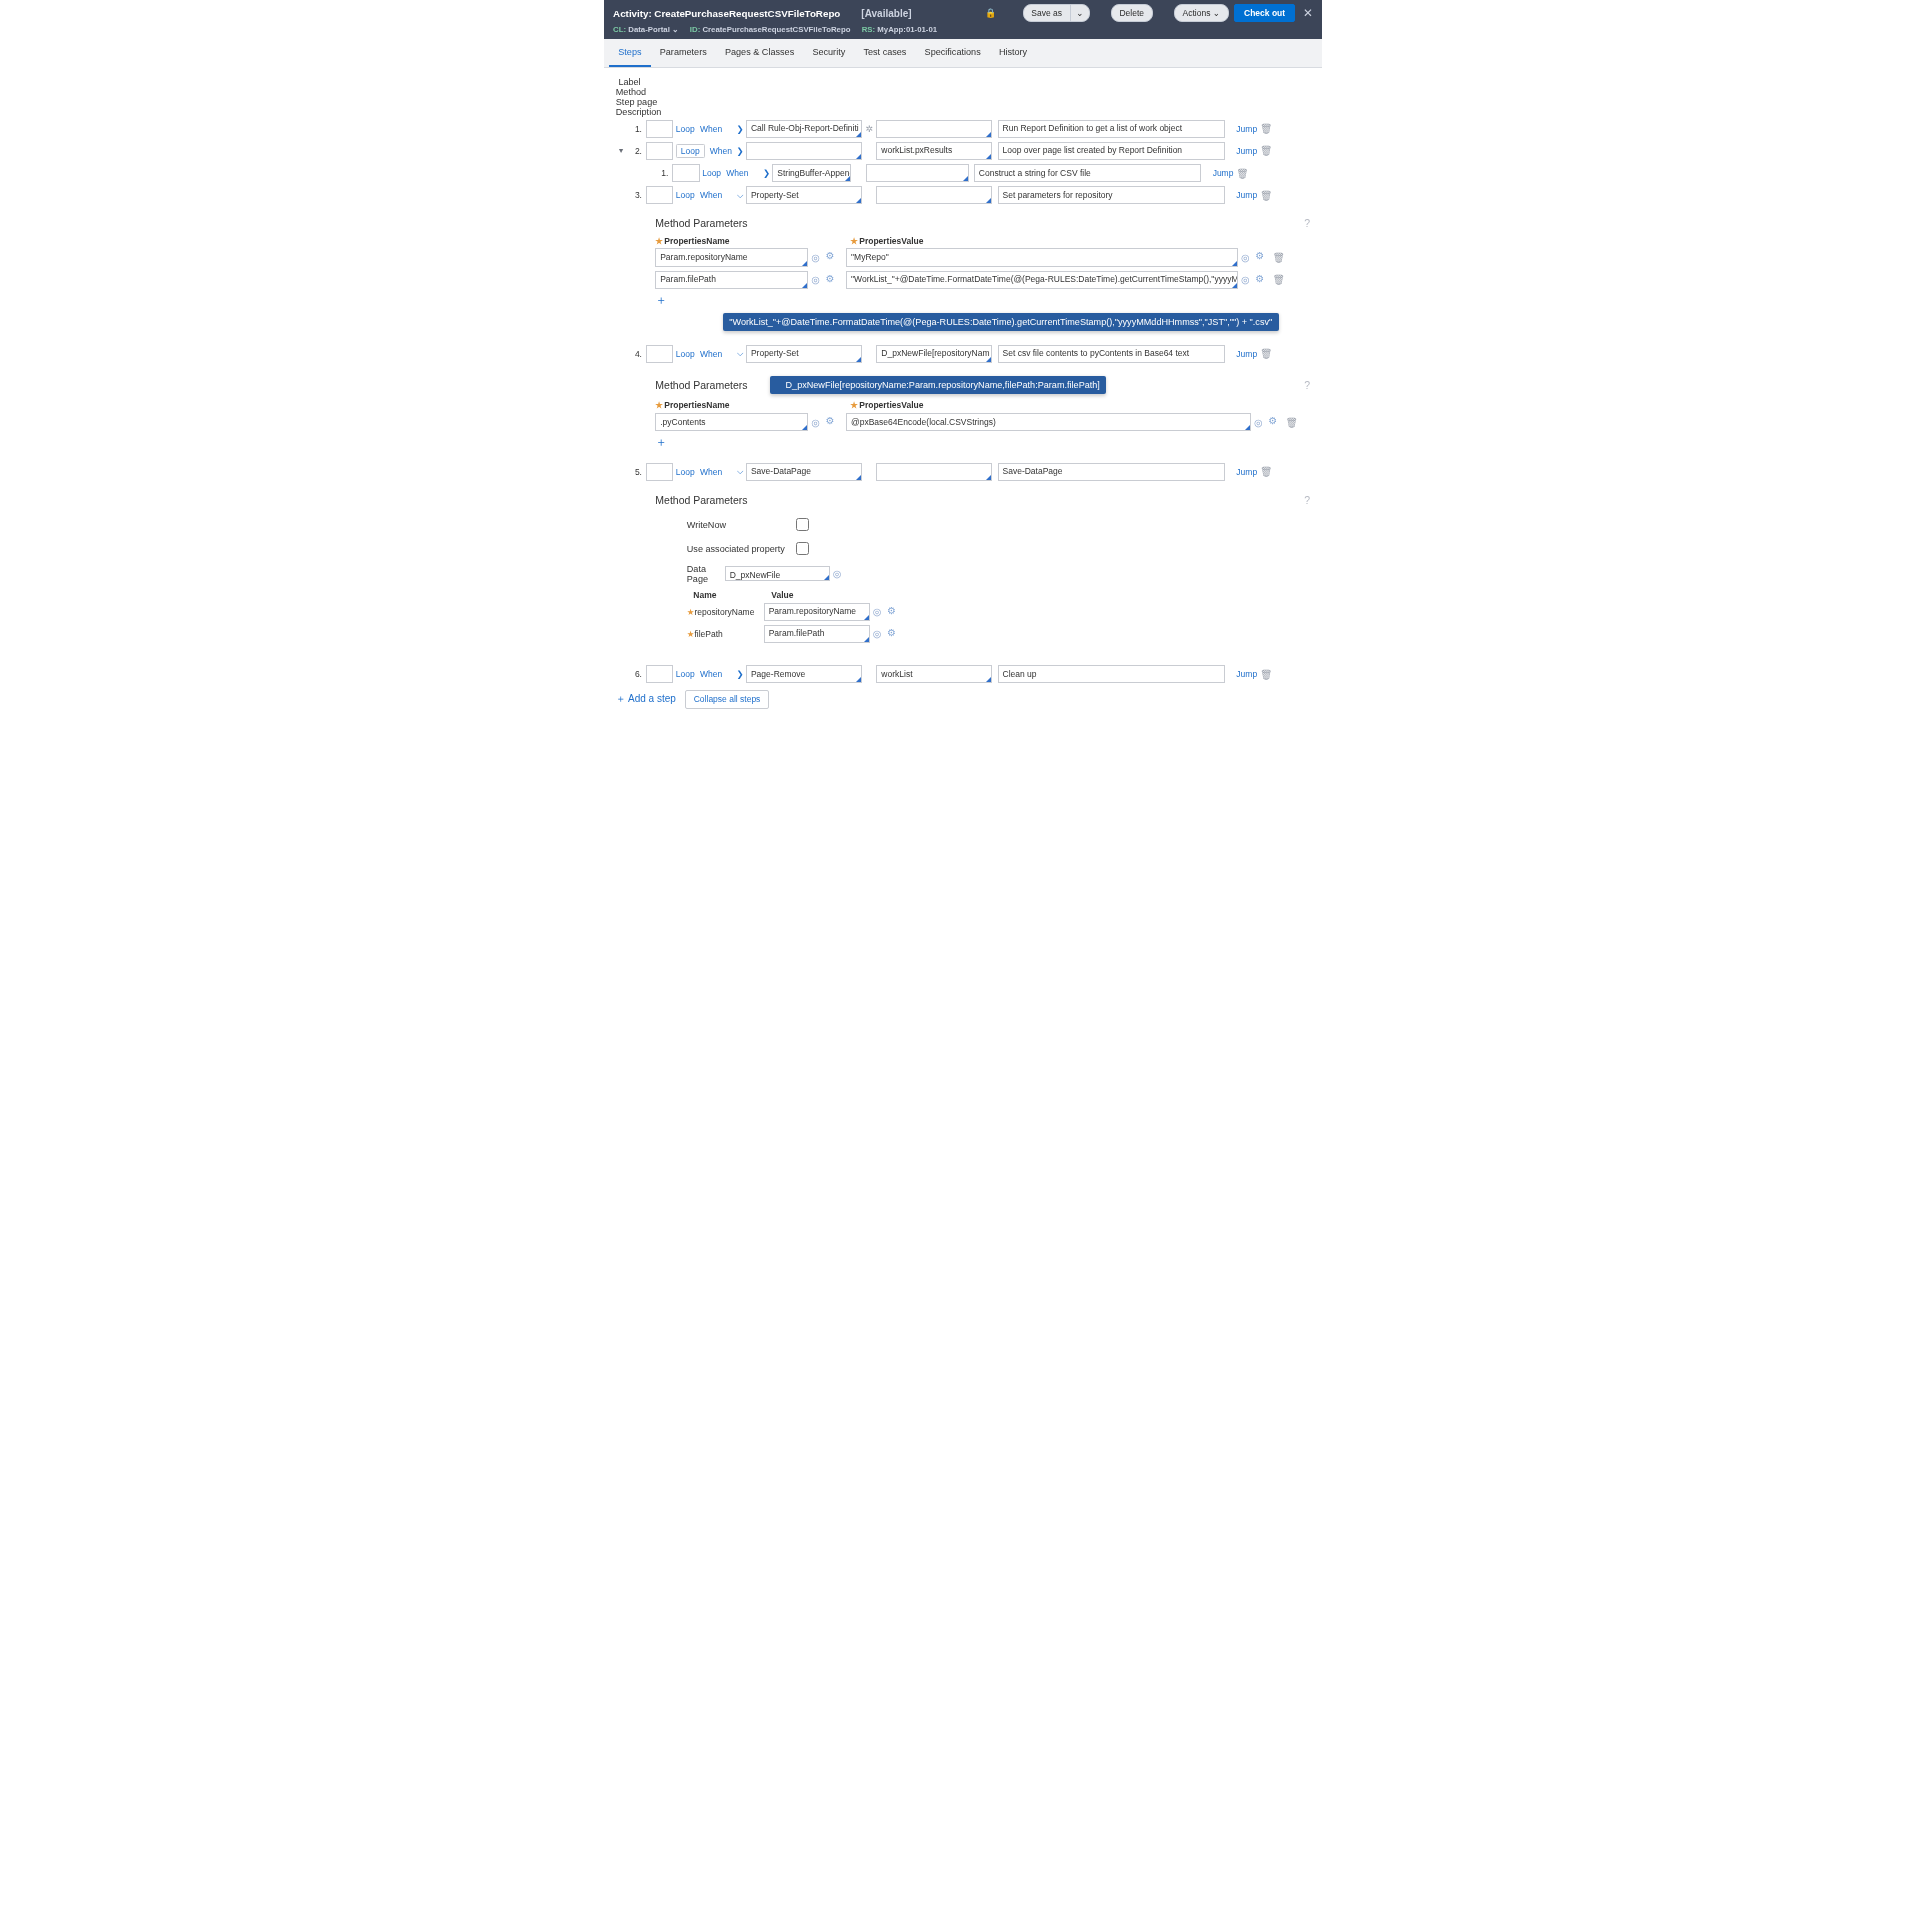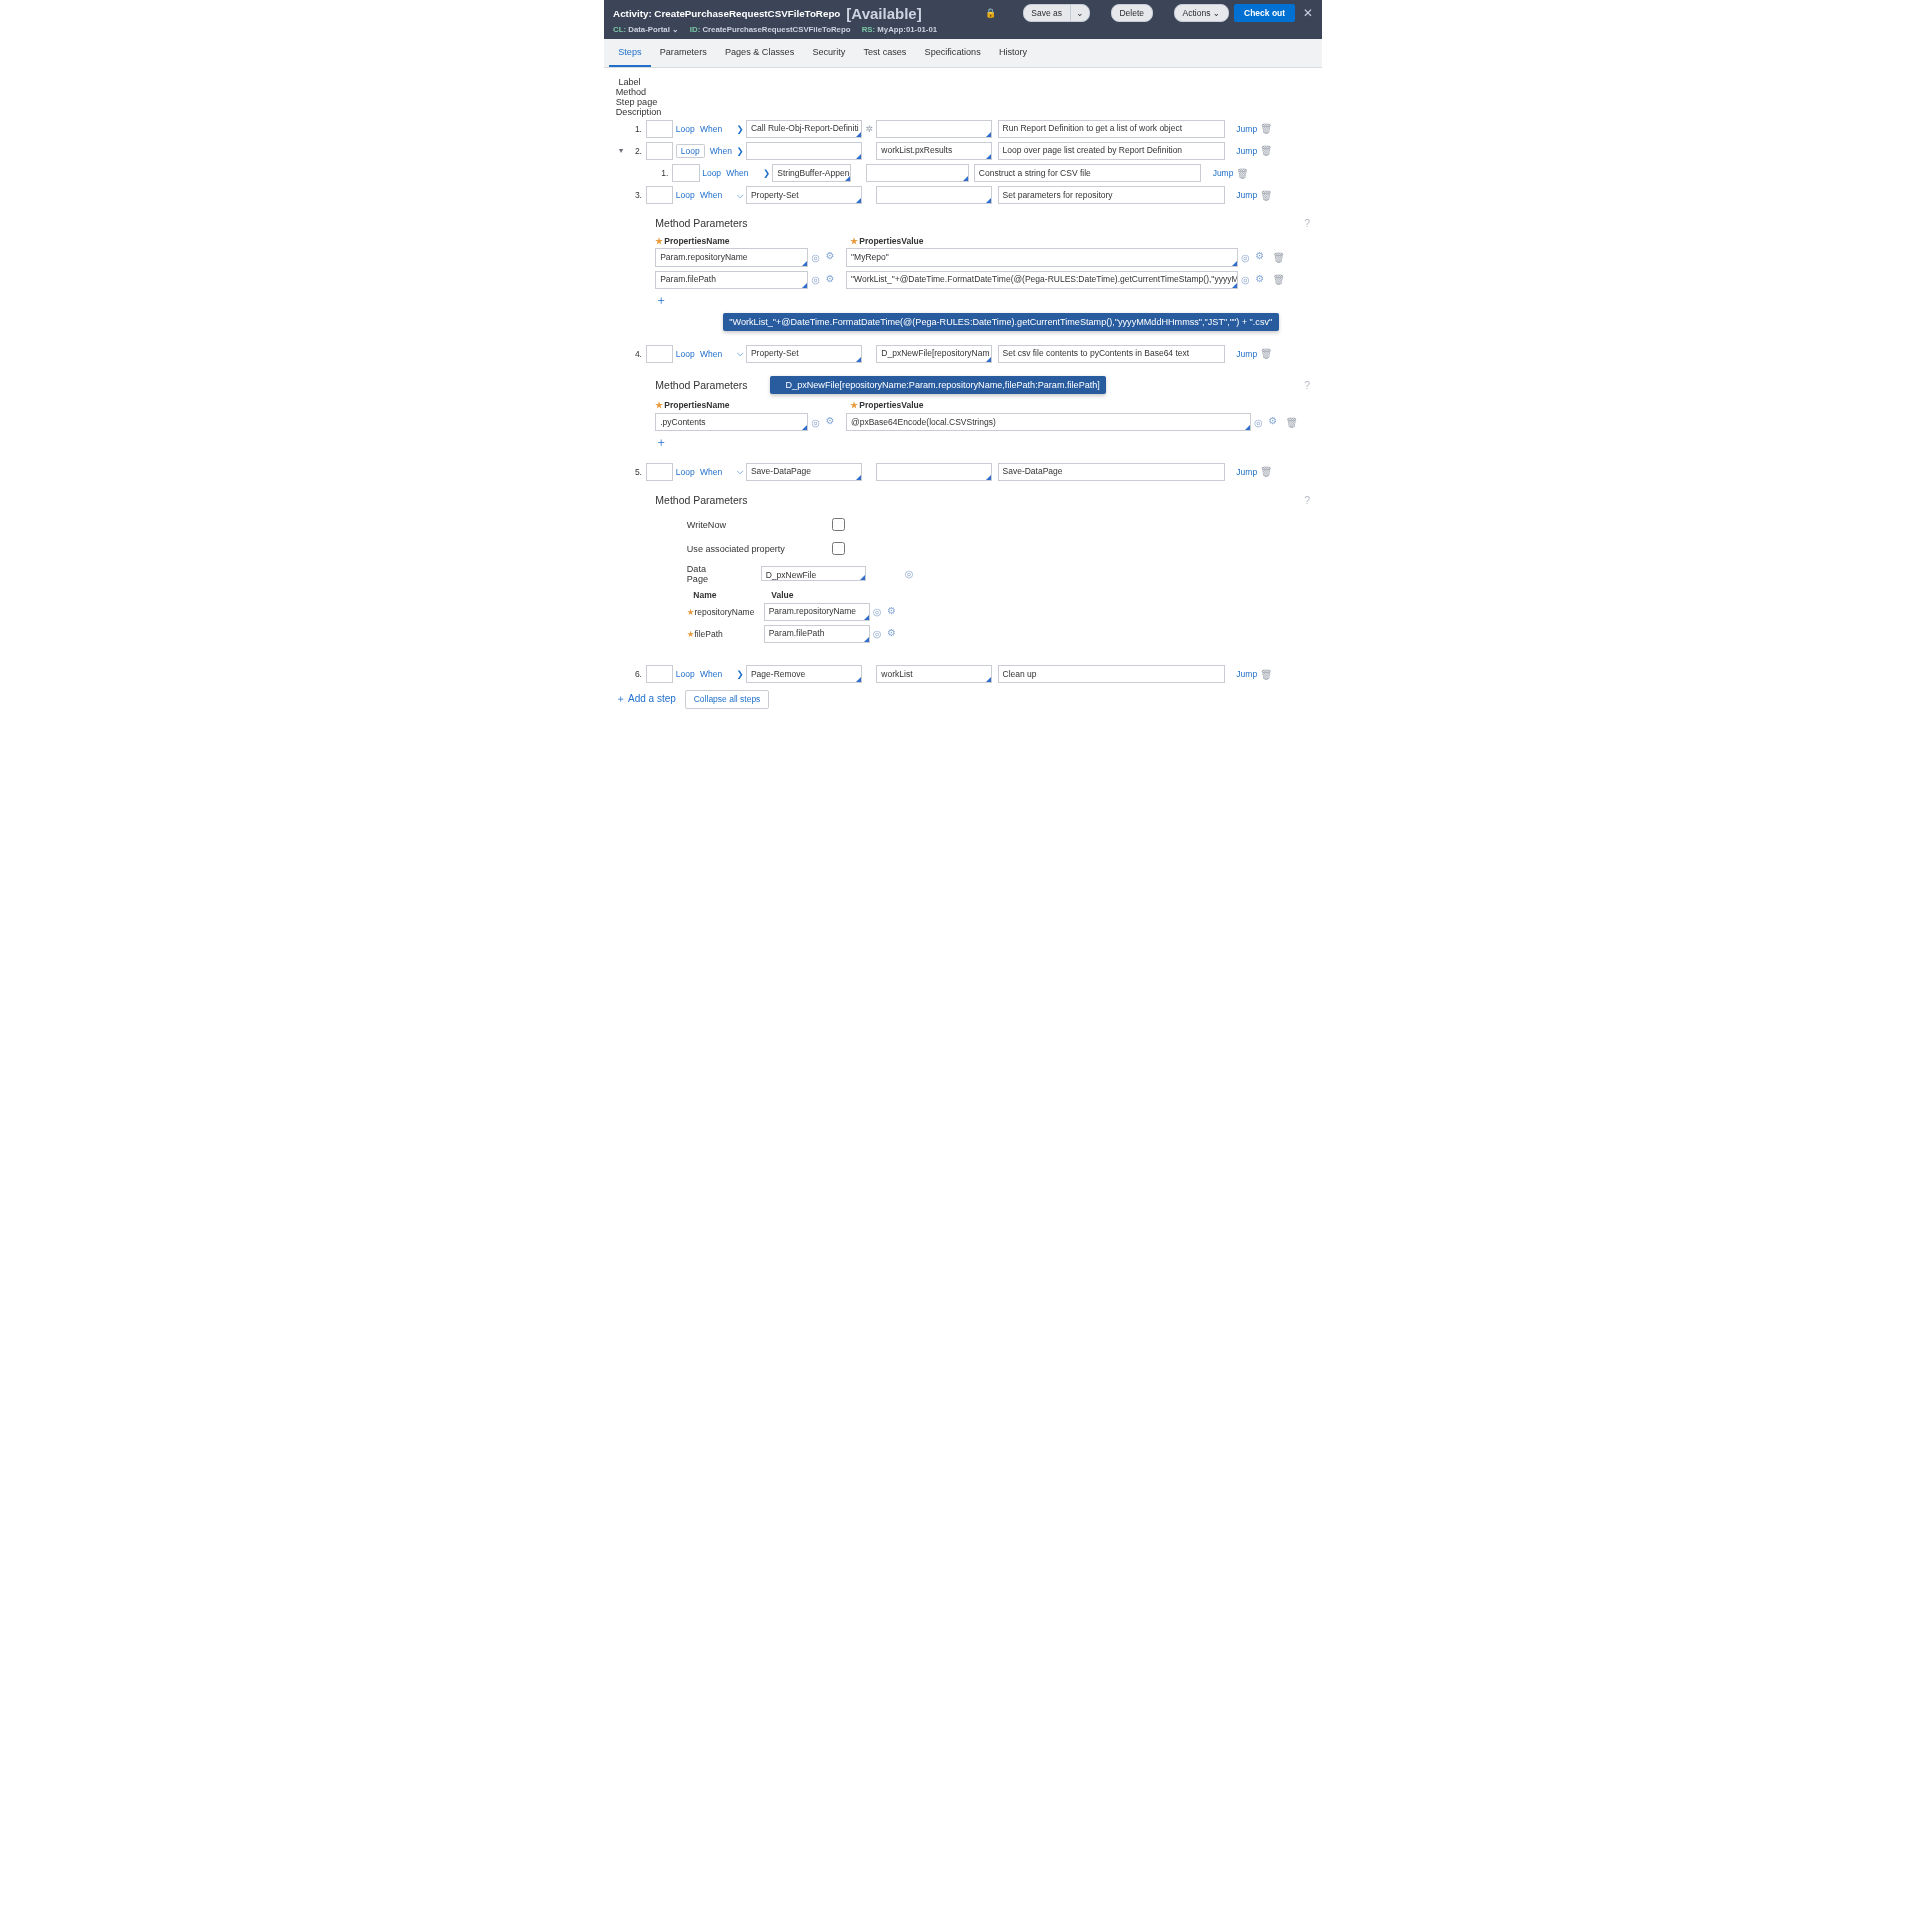--- a/index.html
+++ b/index.html
@@ -3,21 +3,21 @@
 <meta charset="utf-8">
 <style>
   * { box-sizing: border-box; font-family: Arial, Helvetica, sans-serif; }
   body { margin: 0; background: #fff; font-size: 8.5px; color: #333; }
   .container { width: 718px; margin: 0 auto; background: #fff; }
 
   
   .header { background: #3c4558; color: #fff; padding: 3.9px 9.1px 5.2px 9.1px; position: relative; }
   .hdr-row1 { display: flex; align-items: center; }
   .hdr-title { font-size: 9.8px; font-weight: bold; }
-  .hdr-status { color: #cdd3e0; font-size: 15px; font-weight: bold; margin-left: 6px; }
+  .hdr-status { color: #cdd3e0; font-size: 10px; font-weight: bold; margin-left: 21px; }
   .hdr-spacer { flex: 1; }
   .lock-icon { color: #aab3c4; margin-right: 5.2px; font-size: 9.1px; }
   .btn-grey, .btn-grey2 { background: #e6e8ec; border: 0.7px solid #c6ccd6; color: #2b2b2b; padding: 3.3px 7.8px; font-size: 8.5px; border-radius: 8px; margin-left: 21px; cursor: pointer; }
   .btn-grey.caret { padding: 3.3px 5.2px; margin-left: -0.7px; border-top-left-radius:0; border-bottom-left-radius:0; }
   .btn-prim { background: #0070d2; color: #fff; border: 0.7px solid #0070d2; padding: 3.3px 9.1px; font-size: 8.5px; font-weight: bold; border-radius: 2px; margin-left: 5.2px; cursor: pointer; }
   .close-x { color: #cdd3e0; font-size: 11.8px; margin-left: 7.8px; cursor: pointer; }
   .hdr-row2 { margin-top: 2.6px; font-size: 7.8px; }
   .meta-key { color: #7bc8a4; font-weight: bold; }
   .meta-val { color: #cdd3e0; font-weight: bold; margin-right: 9.1px; }
   .meta-caret { color: #cdd3e0; }
@@ -70,21 +70,21 @@
   .mp-row .pn { width: 153px; }
   .mp-row .pv { width: 392px; }
   .gearbtn { width: 14.4px; height: 14.4px; text-align: center; color: #84a7d6; font-size: 9.8px; cursor: pointer; }
   .target { width: 14.4px; text-align: center; color: #8fa8cf; font-size: 9.8px; }
   .plus { color: #1f6fcb; font-size: 11.8px; margin: 2.6px 0 0 10.5px; cursor: pointer; }
 
   .tooltip { background: #285c9f; color: #fff; font-size: 9.1px; padding: 3.9px 6.5px; border-radius: 2px; margin: 3.9px 0 9.1px 78px; display: inline-block; box-shadow: 0 1.3px 3.9px rgba(0,0,0,.2); }
   .tooltip2 { margin-left: 170px; }
 
   .save-dp-block { padding: 2.6px 0 5.2px 42px; }
-  .sdp-row { display: flex; align-items: center; margin-bottom: 5.2px; gap: 36px; }
+  .sdp-row { display: flex; align-items: center; margin-bottom: 5.2px; }
   .sdp-label { width: 105px; color: #333; font-size: 9.1px; }
   .sdp-cb { width: 13px; }
   .sdp-input { border: 0.7px solid #c9ccd2; padding: 2.6px 3.9px; height: 15px; width: 105px; position: relative; }
 
   .nv-heads { display: flex; margin-left: 6.5px; margin-bottom: 2.6px; font-weight: bold; }
   .nv-heads .nvh1 { width: 78px; }
   .nv-row { display: flex; align-items: center; margin-left: 0; margin-bottom: 3.9px; }
   .nv-label { width: 77px; text-align: left; }
   .nv-label .star { color: #e79b3d; }
   .nv-input { border: 0.7px solid #c9ccd2; padding: 2.6px 3.9px; height: 18.3px; width: 106px; position: relative; }

